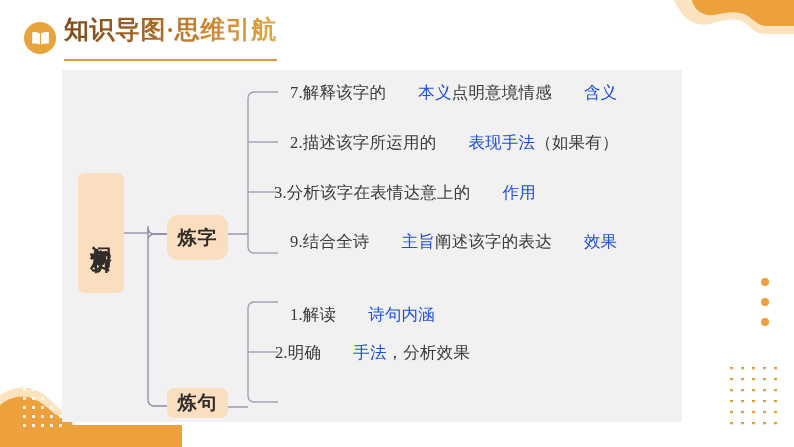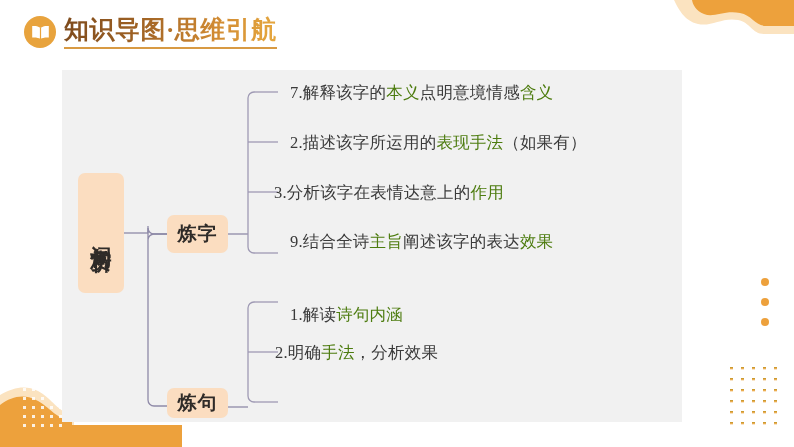--- a/index.html
+++ b/index.html
@@ -45,21 +45,21 @@
     margin-left: 8px;
     font-size: 25px;
     font-weight: bold;
     letter-spacing: 0.5px;
     color: #9a5a20;
     background: linear-gradient(100deg, #7d4a1c 0%, #9f6224 35%, #d08a33 70%, #e7a93f 100%);
     -webkit-background-clip: text;
     background-clip: text;
     -webkit-text-fill-color: transparent;
     line-height: 1.15;
-    padding-bottom: 2px;
+    padding-bottom: 14px;
     border-bottom: 2px solid #d89a43;
   }
 
   
   #mindmap-panel {
     position: absolute;
     left: 62px; top: 70px;
     width: 620px; height: 352px;
     background: #f1f1f1;
   }
@@ -80,23 +80,24 @@
     left: 16px; top: 103px;
     width: 46px; height: 120px;
     font-size: 21px;
     letter-spacing: 2px;
     writing-mode: vertical-rl;
     text-orientation: upright;
   }
 
   #node-lianzi {
     left: 105px; top: 145px;
-    width: 61px; height: 38px;
+    width: 61px; height: 45px;
     font-size: 19px;
     letter-spacing: 1px;
+    border-radius: 11px;
   }
 
   #node-lianju {
     left: 105px; top: 318px;
     width: 61px; height: 30px;
     font-size: 19px;
     letter-spacing: 1px;
   }
 
   
@@ -107,21 +108,21 @@
 
   
   .leaf {
     position: absolute;
     font-size: 16.5px;
     color: #3a3a3a;
     white-space: nowrap;
     font-family: "Liberation Serif", "DejaVu Serif", serif;
     letter-spacing: 0.2px;
   }
-  .leaf .hl { color: #4d7c0f; }
+  .leaf .hl { color: #1d4ed8; padding-left: 32px; }
 
   #leaf-a1 { left: 228px; top: 12px; }
   #leaf-a2 { left: 228px; top: 62px; }
   #leaf-a3 { left: 212px; top: 112px; }
   #leaf-a4 { left: 228px; top: 161px; }
   #leaf-b1 { left: 228px; top: 234px; }
   #leaf-b2 { left: 213px; top: 272px; }
   #leaf-b3 { left: 228px; top: 321px; }
 </style>
 </head>

